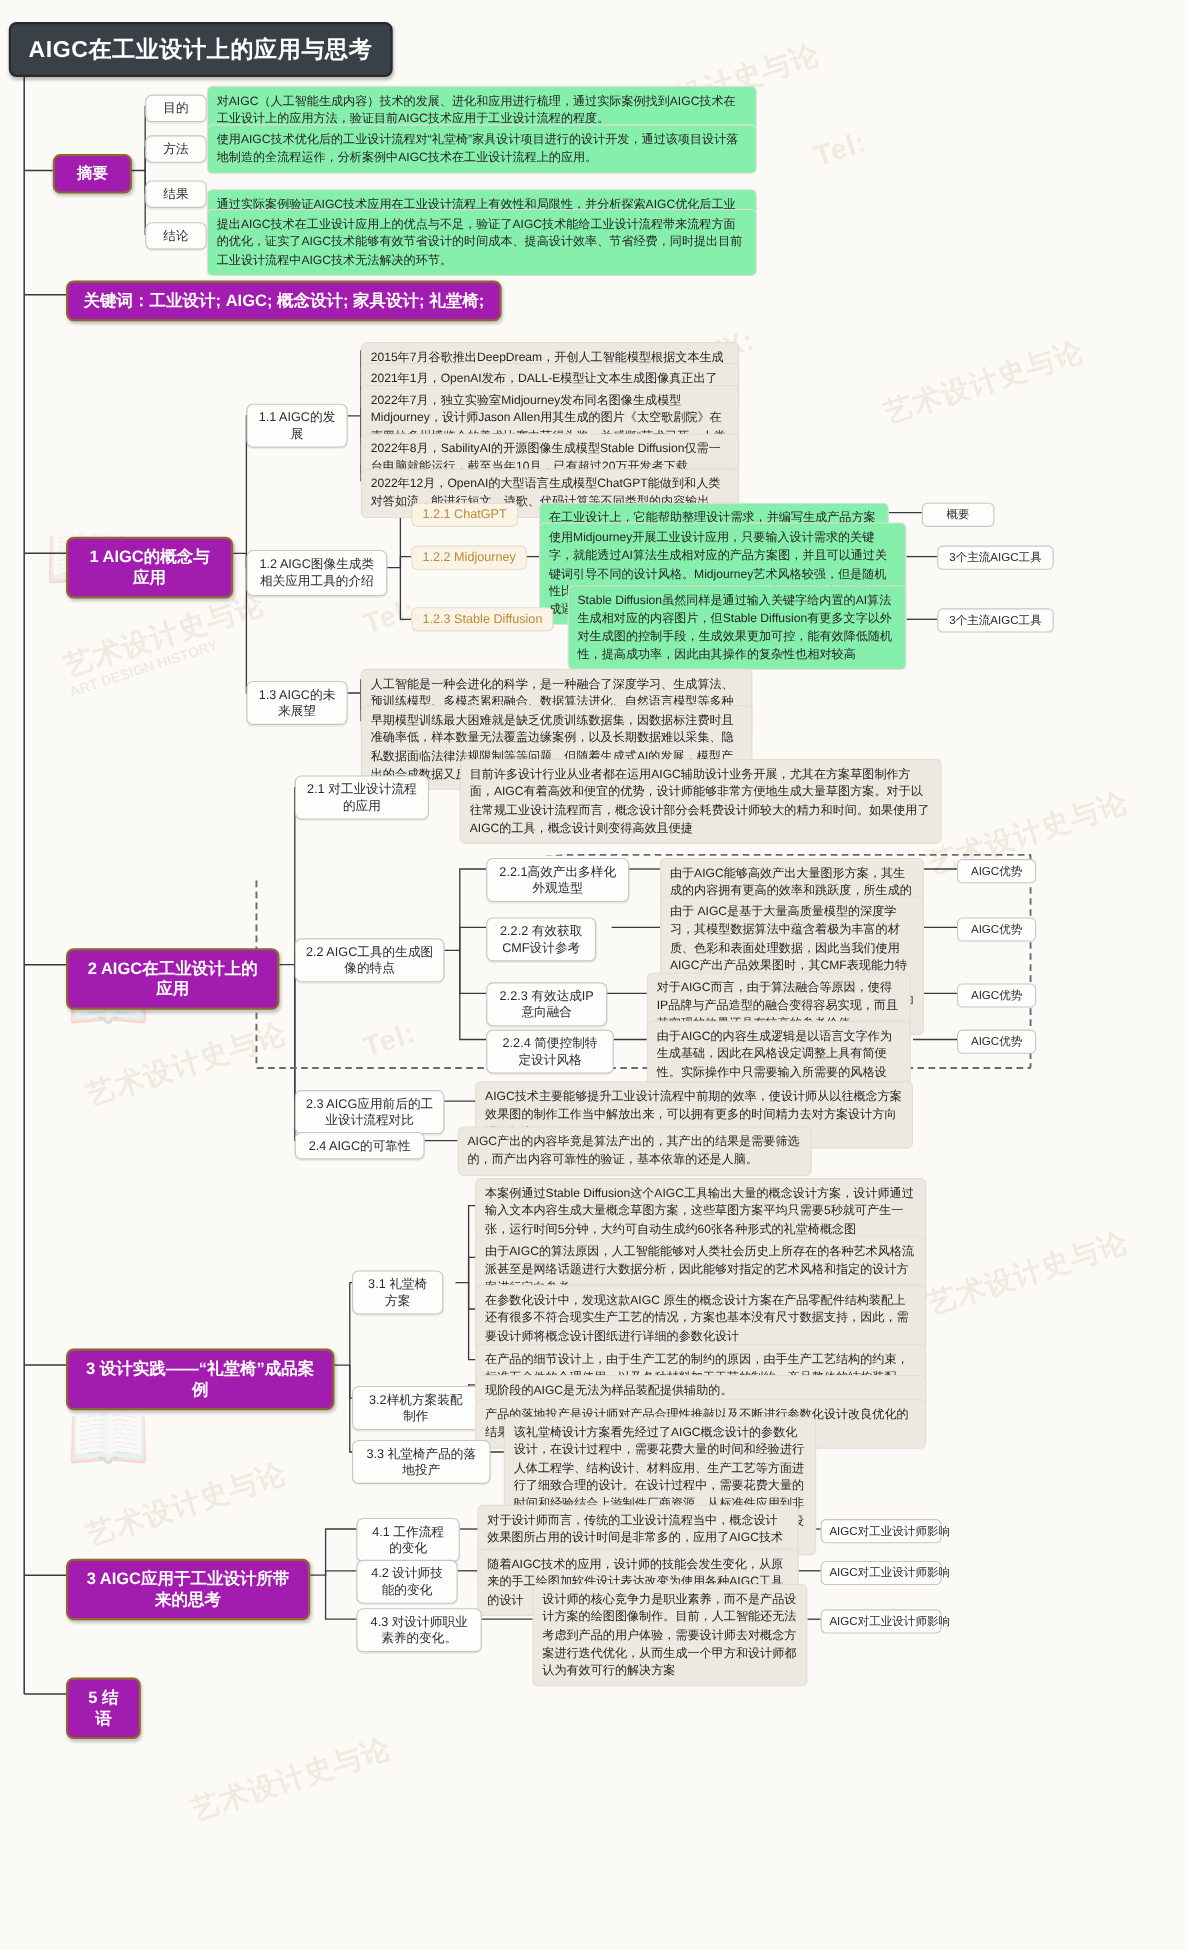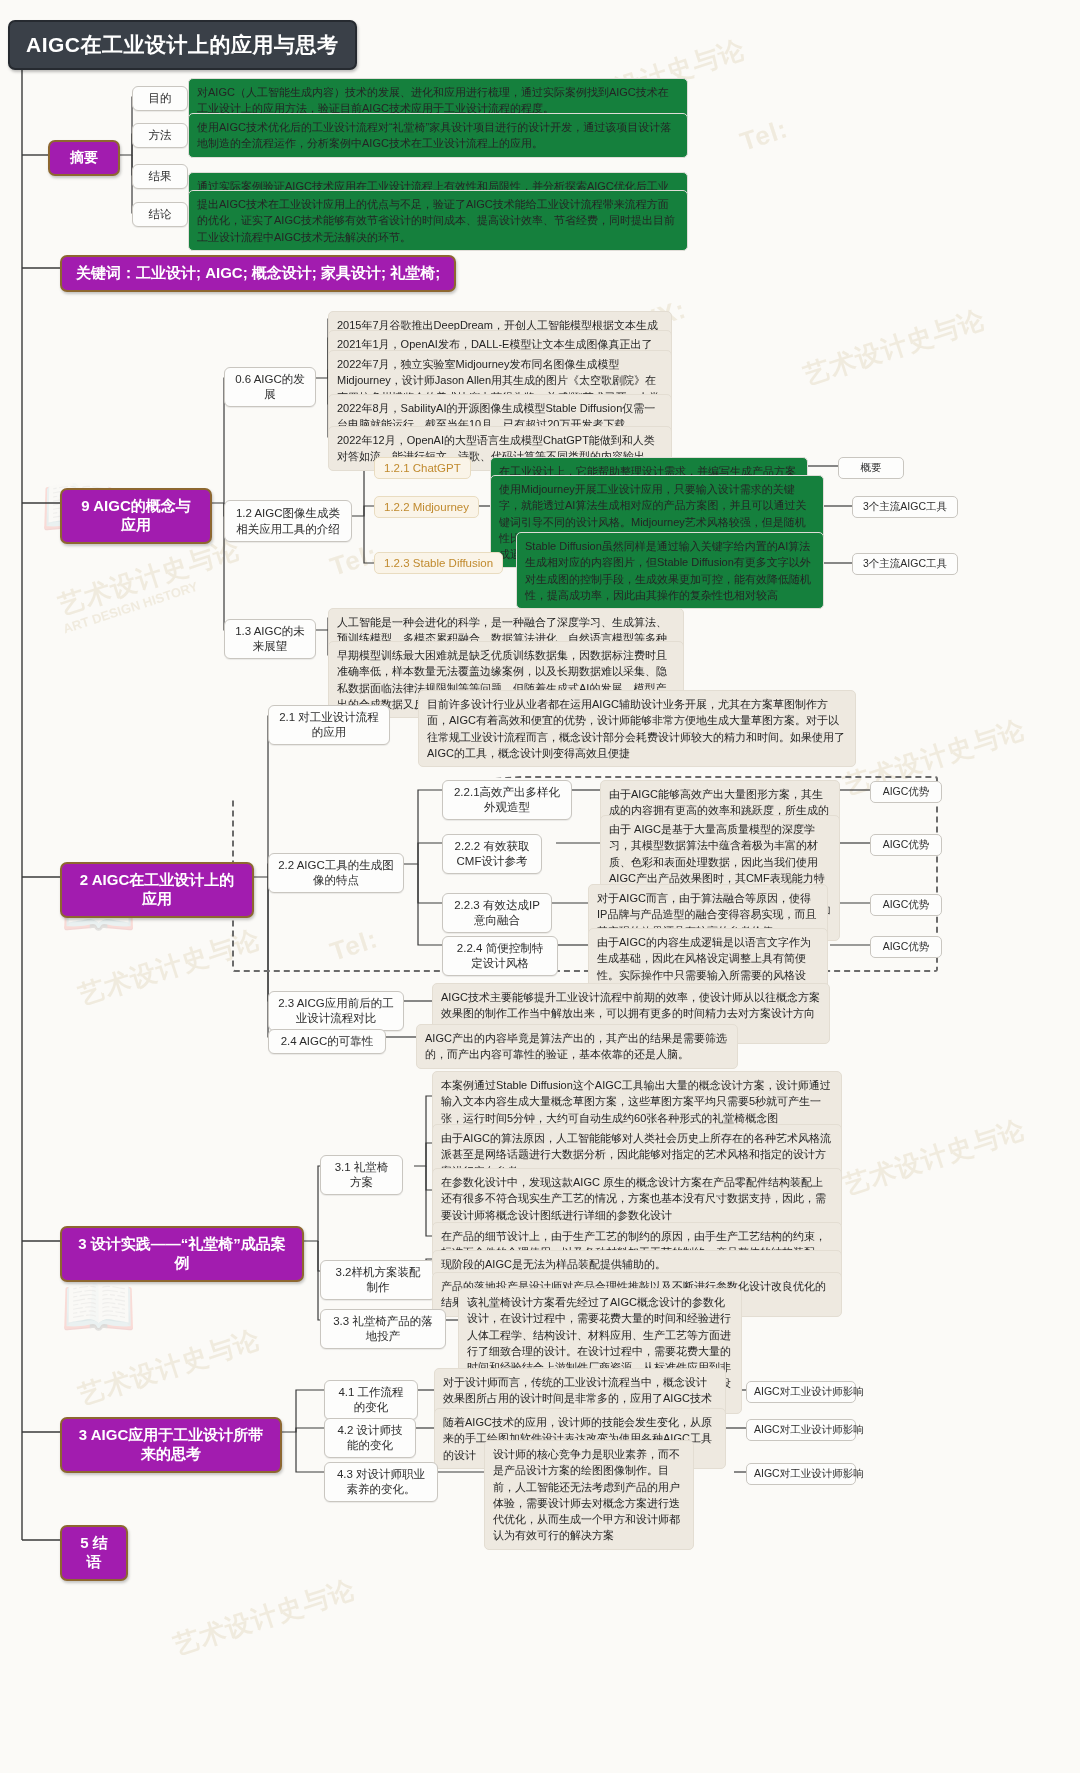--- a/index.html
+++ b/index.html
@@ -41,21 +41,21 @@
   .white-box{
     background:#fdfdfc;border:1px solid #c9c6c0;border-radius:6px;
     font-size:11.5px;color:#2b2b2b;padding:4px 9px;text-align:center;
     box-shadow:0 1px 1px rgba(0,0,0,.07);
   }
   .beige-box{
     background:#eee9e0;border:1px solid #e3ddd2;border-radius:5px;
     font-size:11px;color:#242424;padding:5px 8px;line-height:1.48;
     text-align:left;
   }
-  .beige-box.grey{background:#15803d;border-color:#e0ddd8;}
+  .beige-box.grey{background:#86efac;border-color:#e0ddd8;}
   .tiny-label{
     background:#fdfdfc;border:1px solid #c9c6c0;border-radius:5px;
     font-size:10.5px;color:#2b2b2b;padding:3px 7px;text-align:center;
     white-space:nowrap;
   }
   .amber-label{
     background:#faf4e8;border:1px solid #e9dcc0;border-radius:5px;
     font-size:11.5px;color:#c08a2e;padding:4px 9px;text-align:center;white-space:nowrap;
   }
   .dashed-region{
@@ -215,23 +215,23 @@
   <div class="node beige-box grey" style="left:188px;top:113px;width:500px;">使用AIGC技术优化后的工业设计流程对“礼堂椅”家具设计项目进行的设计开发，通过该项目设计落地制造的全流程运作，分析案例中AIGC技术在工业设计流程上的应用。</div>
 
   <div class="node white-box" style="left:132px;top:164px;width:56px;">结果</div>
   <div class="node beige-box grey" style="left:188px;top:158px;width:500px;margin-top:14px;">通过实际案例验证AIGC技术应用在工业设计流程上有效性和局限性，并分析探索AIGC优化后工业设计流程的特点</div>
 
   <div class="node white-box" style="left:132px;top:202px;width:56px;">结论</div>
   <div class="node beige-box grey" style="left:188px;top:190px;width:500px;">提出AIGC技术在工业设计应用上的优点与不足，验证了AIGC技术能给工业设计流程带来流程方面的优化，证实了AIGC技术能够有效节省设计的时间成本、提高设计效率、节省经费，同时提出目前工业设计流程中AIGC技术无法解决的环节。</div>
 
   <div class="node gold kw" style="left:60px;top:255px;">关键词：工业设计; AIGC; 概念设计; 家具设计; 礼堂椅;</div>
 
-  <div class="node gold big" style="left:60px;top:488px;width:152px;">9 AIGC的概念与应用</div>
-
-  <div class="node white-box" style="left:224px;top:367px;width:92px;">0.6 AIGC的发展</div>
+  <div class="node gold big" style="left:60px;top:488px;width:152px;">1 AIGC的概念与应用</div>
+
+  <div class="node white-box" style="left:224px;top:367px;width:92px;">1.1 AIGC的发展</div>
   <div class="node beige-box" style="left:328px;top:311px;width:344px;">2015年7月谷歌推出DeepDream，开创人工智能模型根据文本生成图像的先河</div>
   <div class="node beige-box" style="left:328px;top:330px;width:344px;">2021年1月，OpenAI发布，DALL-E模型让文本生成图像真正出了圈</div>
   <div class="node beige-box" style="left:328px;top:350px;width:344px;">2022年7月，独立实验室Midjourney发布同名图像生成模型Midjourney，设计师Jason Allen用其生成的图片《太空歌剧院》在克罗拉多州博览会的美术比赛中获得头奖，并感慨“艺术已死，人类输了”，引起全球热议</div>
   <div class="node beige-box" style="left:328px;top:394px;width:344px;">2022年8月，SabilityAI的开源图像生成模型Stable Diffusion仅需一台电脑就能运行，截至当年10月，已有超过20万开发者下载</div>
   <div class="node beige-box" style="left:328px;top:426px;width:344px;">2022年12月，OpenAI的大型语言生成模型ChatGPT能做到和人类对答如流，能进行短文、诗歌、代码计算等不同类型的内容输出</div>
 
   <div class="node white-box" style="left:224px;top:500px;width:128px;line-height:1.4;">1.2 AIGC图像生成类相关应用工具的介绍</div>
 
   <div class="node amber-label" style="left:374px;top:457px;">1.2.1 ChatGPT</div>
   <div class="node beige-box grey" style="left:490px;top:457px;width:318px;">在工业设计上，它能帮助整理设计需求，并编写生成产品方案图的关键词。</div>
@@ -300,18 +300,18 @@
 
   <div class="node white-box" style="left:324px;top:1380px;width:94px;">4.1 工作流程的变化</div>
   <div class="node beige-box" style="left:434px;top:1368px;width:292px;">对于设计师而言，传统的工业设计流程当中，概念设计效果图所占用的设计时间是非常多的，应用了AIGC技术后，概念设计方案将可以在短时间内无限产生，大大节省了概念草图的设计时间</div>
   <div class="node tiny-label" style="left:746px;top:1381px;width:110px;">AIGC对工业设计师影响</div>
 
   <div class="node white-box" style="left:324px;top:1418px;width:92px;">4.2 设计师技能的变化</div>
   <div class="node beige-box" style="left:434px;top:1408px;width:292px;">随着AIGC技术的应用，设计师的技能会发生变化，从原来的手工绘图加软件设计表达改变为使用各种AIGC工具的设计</div>
   <div class="node tiny-label" style="left:746px;top:1419px;width:110px;">AIGC对工业设计师影响</div>
 
   <div class="node white-box" style="left:324px;top:1462px;width:114px;">4.3 对设计师职业素养的变化。</div>
-  <div class="node beige-box" style="left:484px;top:1440px;width:210px;">设计师的核心竞争力是职业素养，而不是产品设计方案的绘图图像制作。目前，人工智能还无法考虑到产品的用户体验，需要设计师去对概念方案进行迭代优化，从而生成一个甲方和设计师都认为有效可行的解决方案</div>
+  <div class="node beige-box" style="left:484px;top:1440px;width:250px;">设计师的核心竞争力是职业素养，而不是产品设计方案的绘图图像制作。目前，人工智能还无法考虑到产品的用户体验，需要设计师去对概念方案进行迭代优化，从而生成一个甲方和设计师都认为有效可行的解决方案</div>
   <div class="node tiny-label" style="left:746px;top:1463px;width:110px;">AIGC对工业设计师影响</div>
 
   <div class="node gold big" style="left:60px;top:1525px;width:68px;">5 结语</div>
 
 </div>
 
 </body></html>

